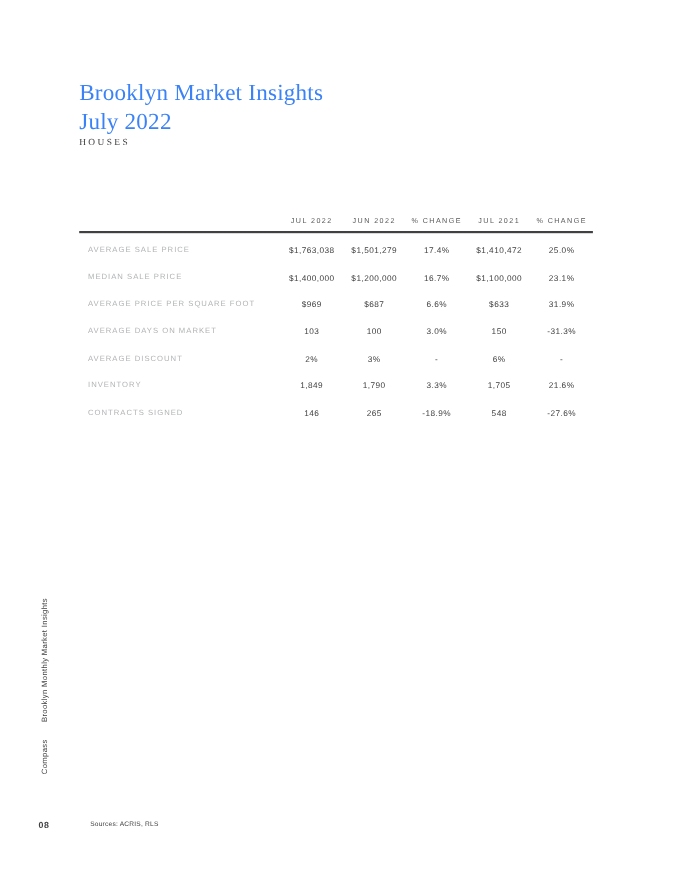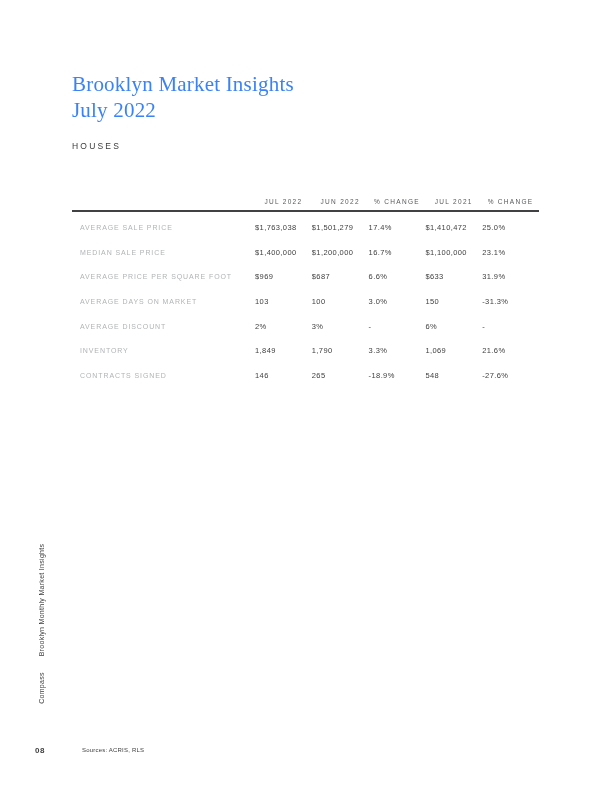--- a/index.html
+++ b/index.html
@@ -20,24 +20,25 @@
     font-family: "Liberation Serif", "DejaVu Serif", serif;
     font-size: 21px;
     line-height: 25.5px;
     color: #3b82f6;
     letter-spacing: 0.2px;
   }
 
   .section-label {
     position: absolute;
     left: 72px;
-    top: 141px;
+    top: 124px;
     font-size: 8.5px;
     letter-spacing: 2.2px;
     color: #3b3b3b;
+    font-family: Liberation Serif, serif;
   }
 
   
   .market-table {
     position: absolute;
     left: 72px;
     top: 191px;
     width: 467px;
   }
   .thead {
@@ -63,20 +64,21 @@
     height: 24.7px;
   }
   .td.label {
     font-size: 7px;
     letter-spacing: 0.9px;
     color: #b1b3b5;
     padding-left: 8px;
     white-space: nowrap;
   }
   .td.val {
+    text-align: center;
     font-size: 7.5px;
     letter-spacing: 0.4px;
     color: #414042;
     white-space: nowrap;
   }
 
   
   .v-text {
     position: absolute;
     white-space: nowrap;
@@ -173,21 +175,21 @@
         <div class="td val">-</div>
         <div class="td val">6%</div>
         <div class="td val">-</div>
       </div>
 
       <div class="tr">
         <div class="td label">INVENTORY</div>
         <div class="td val">1,849</div>
         <div class="td val">1,790</div>
         <div class="td val">3.3%</div>
-        <div class="td val">1,069</div>
+        <div class="td val">1,705</div>
         <div class="td val">21.6%</div>
       </div>
 
       <div class="tr">
         <div class="td label">CONTRACTS SIGNED</div>
         <div class="td val">146</div>
         <div class="td val">265</div>
         <div class="td val">-18.9%</div>
         <div class="td val">548</div>
         <div class="td val">-27.6%</div>

